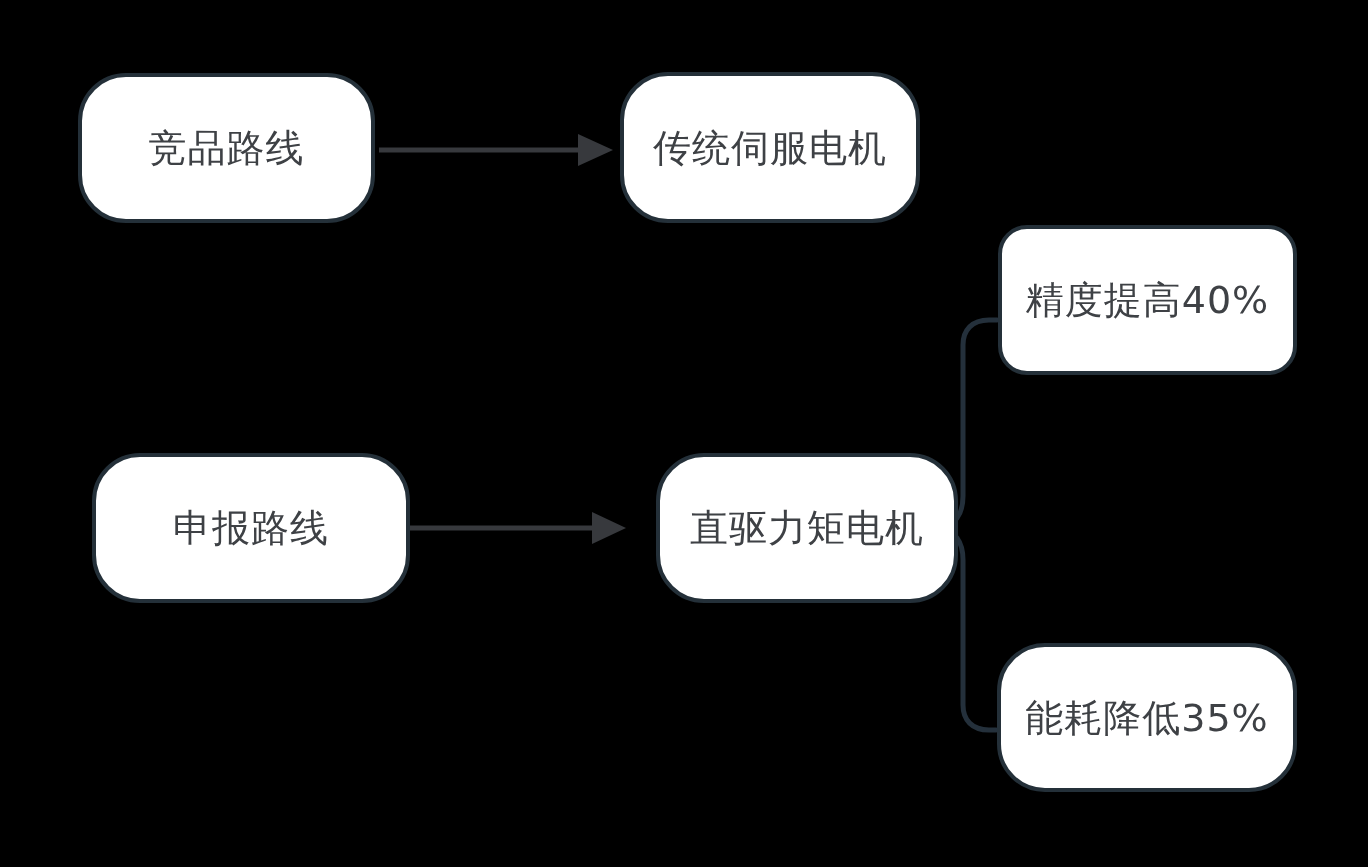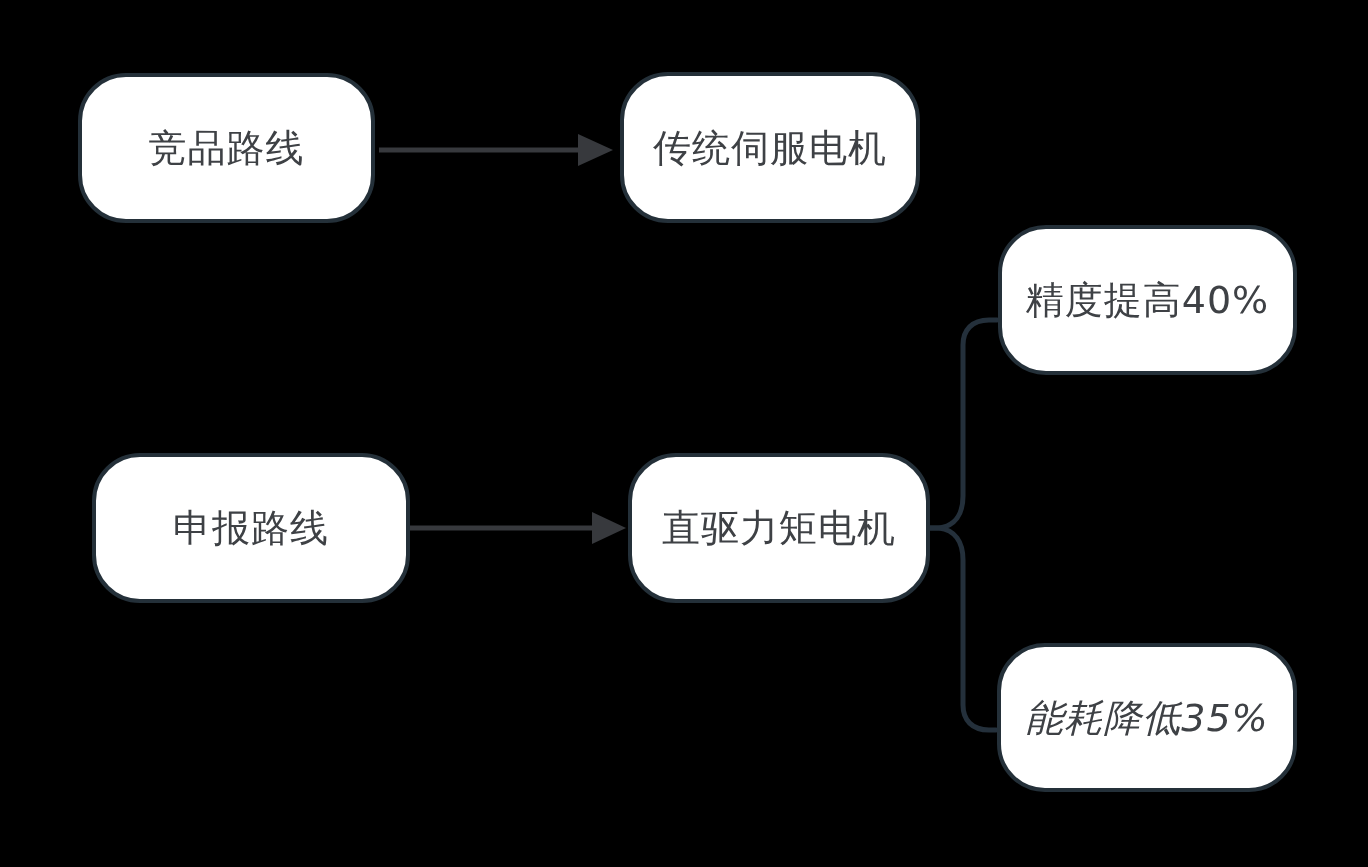--- a/index.html
+++ b/index.html
@@ -37,23 +37,23 @@
   .node .label {
     color: var(--text, #3e4145);
     font-size: 38px;
     line-height: 1;
     white-space: nowrap;
     letter-spacing: 1px;
   }
   #node-competitor   { left: 78px;  top: 73px;  width: 297px; height: 150px; text-align: right; }
   #node-traditional  { left: 620px; top: 72px;  width: 300px; height: 151px; }
   #node-declared     { left: 92px;  top: 453px; width: 318px; height: 150px; }
-  #node-directdrive  { left: 628px; top: 453px; width: 302px; height: 150px; }
-  #node-precision    { left: 998px; top: 225px; width: 299px; height: 150px; }
-  #node-energy       { left: 997px; top: 643px; width: 300px; height: 149px; font-style: italic; }
+  #node-directdrive  { left: 656px; top: 453px; width: 302px; height: 150px; }
+  #node-precision    { left: 998px; top: 225px; width: 299px; height: 150px; border-radius: 29px; }
+  #node-energy       { left: 997px; top: 643px; width: 300px; height: 149px; }
 </style>
 </head>
 <body>
 
 <div class="canvas">
 
   <svg class="edges" width="1368" height="867" viewBox="0 0 1368 867">
 
     <line x1="379" y1="150" x2="584" y2="150" stroke-width="5" stroke="#37393d"></line>
     <polygon points="578,134 613,150 578,166" fill="#37393d"></polygon>

